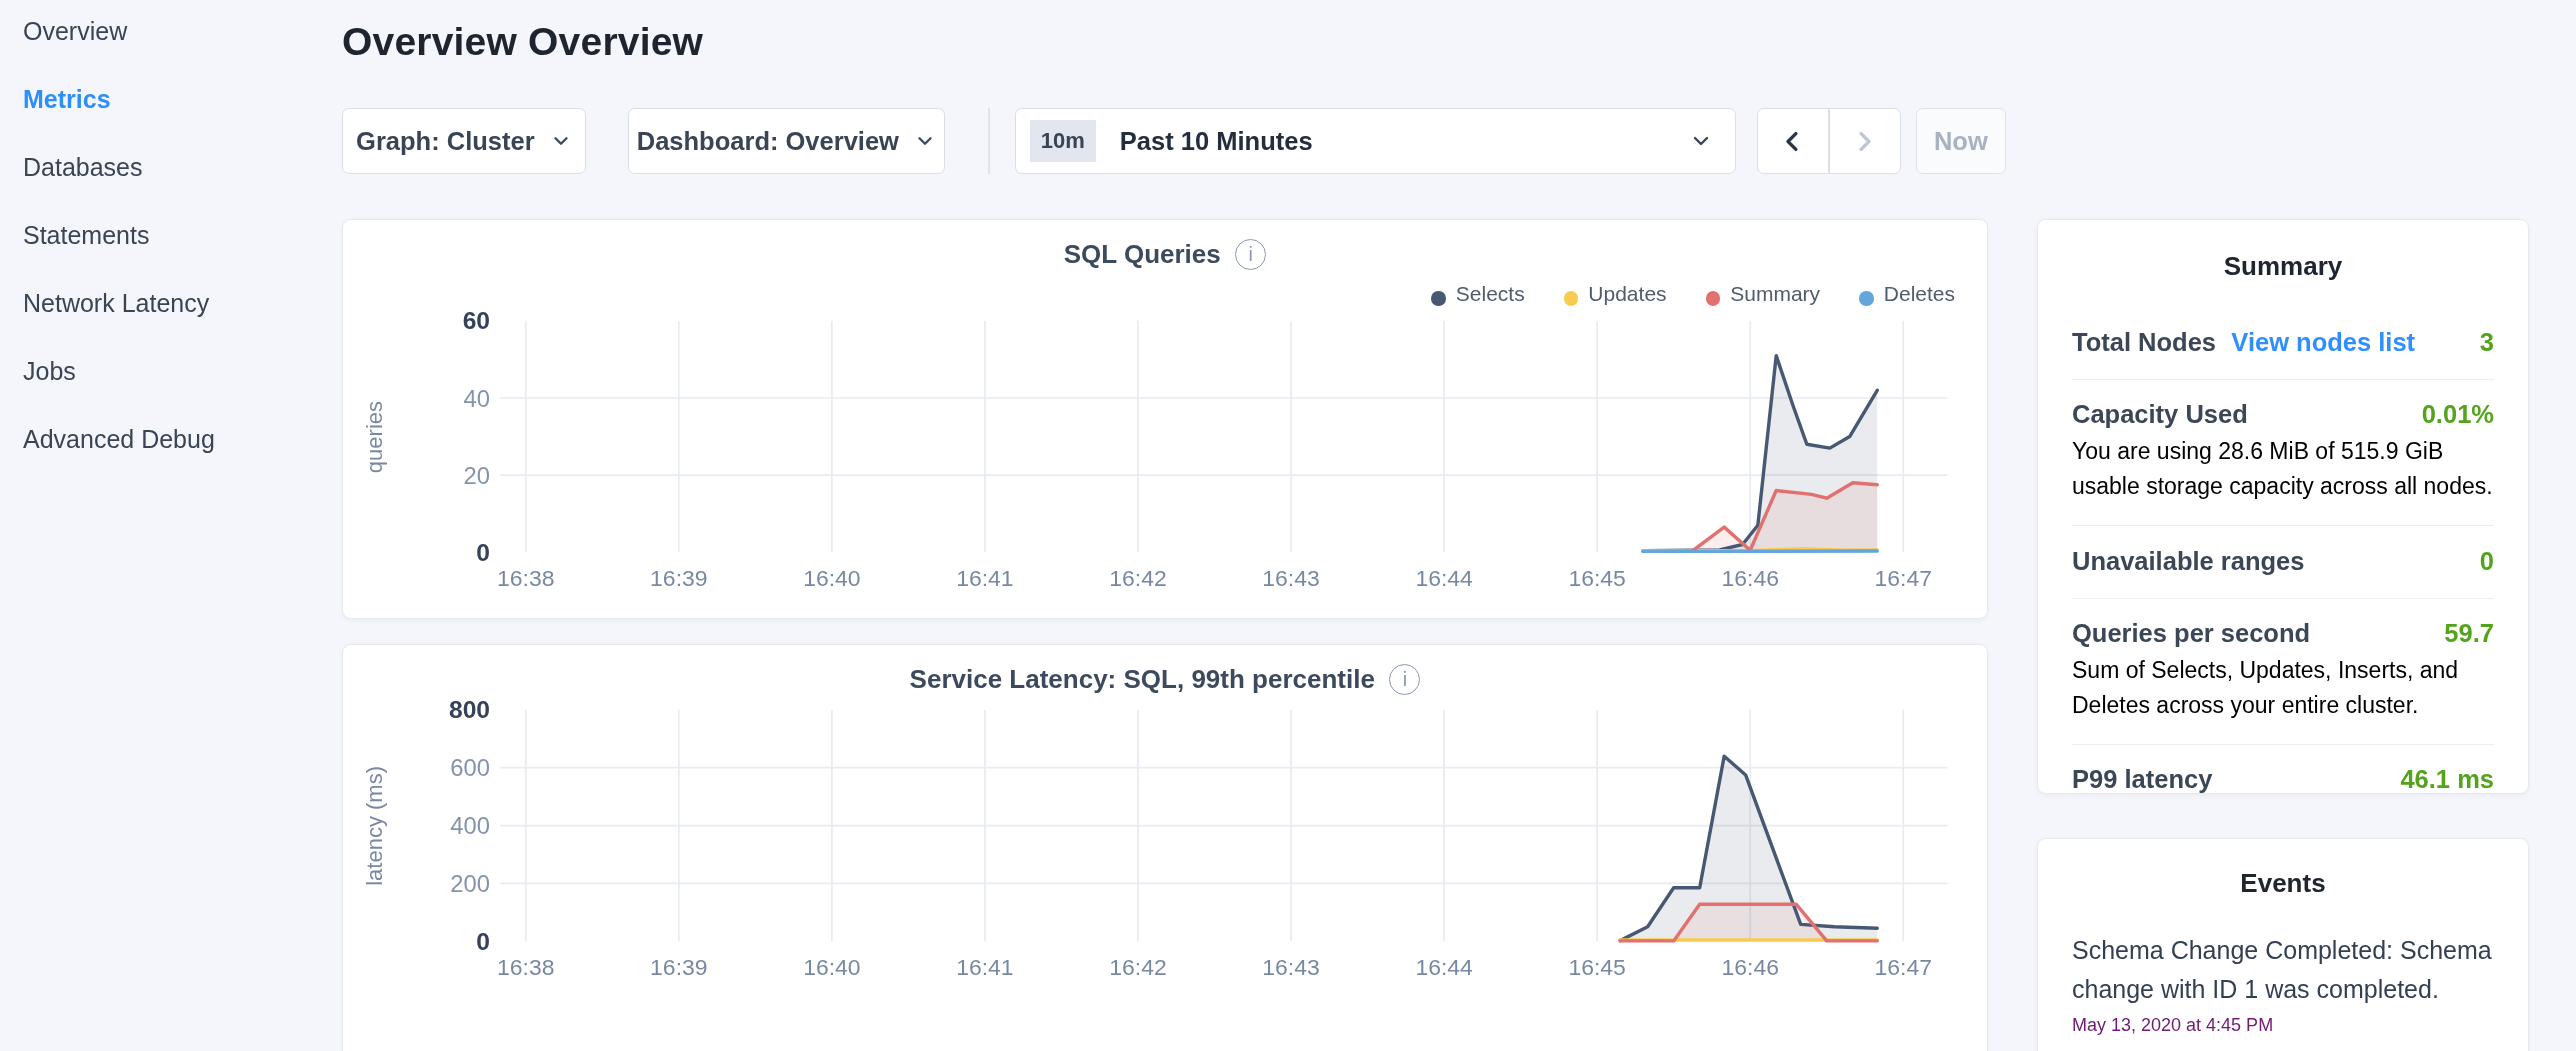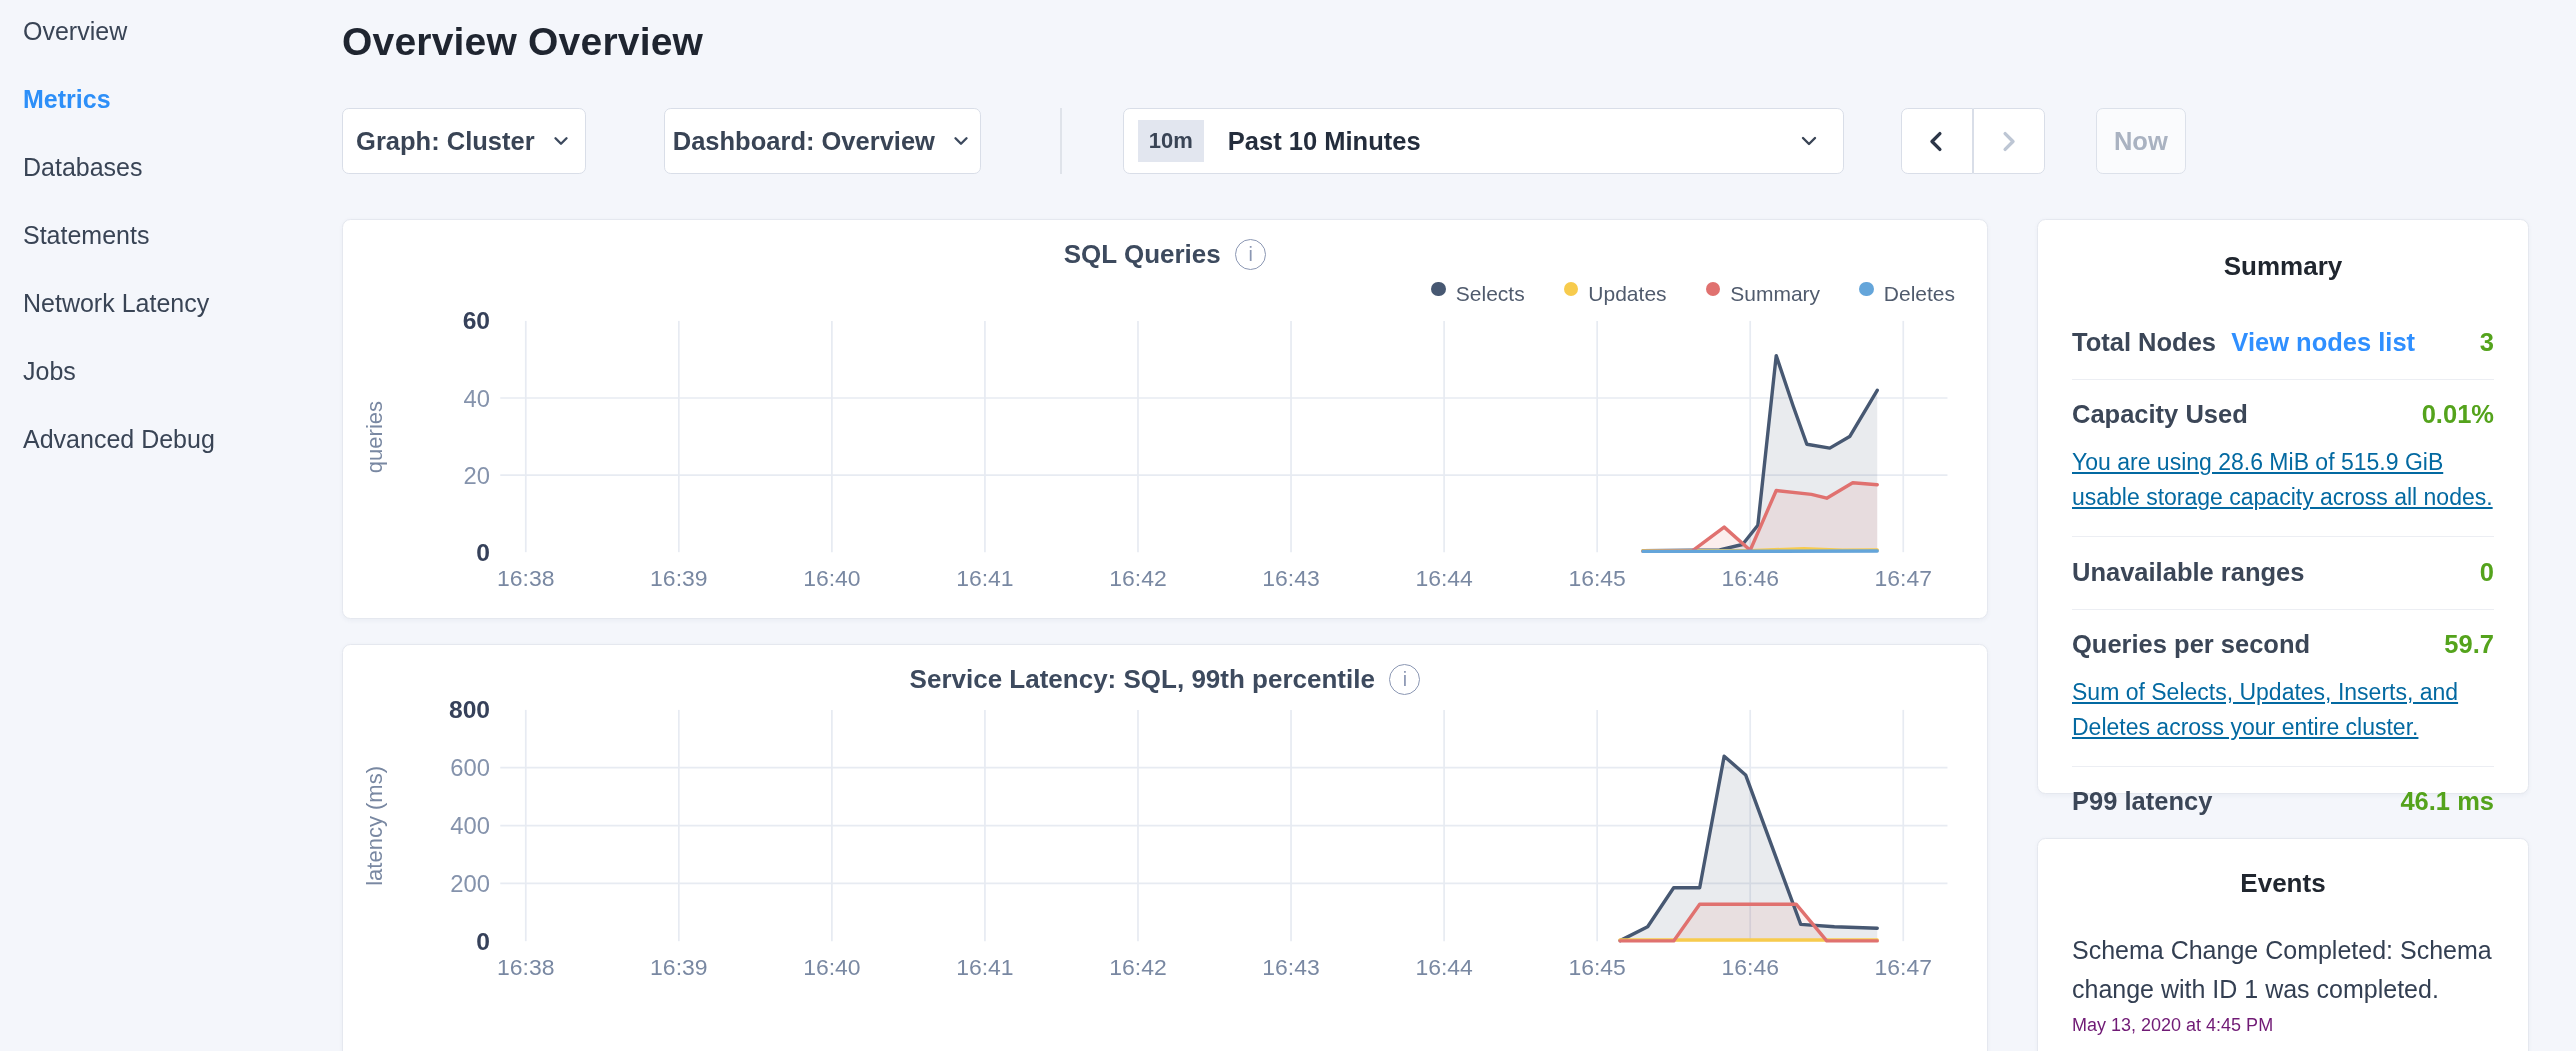--- a/index.html
+++ b/index.html
@@ -14,21 +14,21 @@
   
   .sidebar { position: absolute; left: 0; top: 0; width: 323px; padding: 18.7px 0 0 23px; }
   .nav-item {
     display: block; font-size: 25px; line-height: 25px; color: #394455;
     margin-bottom: 43px; cursor: pointer; text-decoration: none;
   }
   .nav-item.active { color: #2d8ff8; font-weight: 700; }
   
   .main { position: absolute; left: 342px; top: 0; width: 1646px; }
   .page-title { position: absolute; top: 20.4px; left: 0; font-size: 39px; font-weight: 600; color: #1f2530; letter-spacing: 0.2px; }
-  .controls { position: absolute; top: 108px; left: 0; display: flex; align-items: flex-start; gap: 36px; }
+  .controls { position: absolute; top: 108px; left: 0; display: flex; align-items: flex-start; }
   .ctl-btn {
     height: 66px; background: #fff; border: 1.7px solid #d9dee8; border-radius: 6.8px;
     display: flex; align-items: center; justify-content: center; gap: 15.3px;
     font-size: 25.5px; font-weight: 700; color: #394455; cursor: pointer;
   }
   .btn-graph { width: 244px; }
   .btn-dash { width: 317px; margin-left: 42px; }
   .vdivider { width: 1.7px; height: 66px; background: #dfe3ea; margin-left: 43px; }
   .time-select {
     margin-left: 25.5px; width: 721px; height: 66px; background: #fff;
@@ -62,39 +62,39 @@
   .chart-card2 { position: absolute; top: 644px; left: 0; width: 1646px; height: 442px; padding-top: 18.7px; }
   .chart-title-row { display: flex; align-items: center; justify-content: center; gap: 14.5px; }
   .chart-title { font-size: 26px; font-weight: 700; color: #3d4a5e; }
   .info-icon {
     width: 31px; height: 31px; border: 1.7px solid #8property;
     border: 1.7px solid #8b97b3; border-radius: 50%;
     display: flex; align-items: center; justify-content: center;
     font-size: 19.6px; color: #8b97b3; font-weight: 400; cursor: pointer;
   }
   .legend-row { margin-top: 12px; display: flex; justify-content: flex-end; gap: 39px; padding-right: 32px; }
-  .legend-item { display: flex; align-items: flex-start; gap: 10.2px; font-size: 21px; color: #50холод; color: #505b6d; cursor: pointer; }
+  .legend-item { display: flex; align-items: flex-end; gap: 10.2px; font-size: 21px; color: #50холод; color: #505b6d; cursor: pointer; }
   .legend-dot { width: 14.5px; height: 14.5px; border-radius: 50%; }
   .chart-body { display: flex; margin-top: 3.4px; padding-left: 8.5px; }
   .ylabel-col { width: 46px; display: flex; align-items: center; justify-content: center; height: 255px; }
   .ylabel {
     writing-mode: vertical-rl; transform: rotate(180deg);
     font-size: 22px; color: #7988a2;
   }
   
   .summary-card { position: absolute; top: 219px; left: 2037px; width: 492px; height: 575px; padding: 31px 34px 0 34px; }
   .panel-heading { text-align: center; font-size: 26px; font-weight: 700; color: #20262f; }
   .summary-rows { margin-top: 25.5px; }
   .sum-row { padding: 20.4px 0 22px 0; }
   .sum-row + .sum-row { border-top: 1.7px solid #eceef3; }
   .sum-row-top { display: flex; align-items: baseline; }
   .sum-label { font-size: 25.5px; font-weight: 700; color: #3b4657; }
   .sum-link { margin-left: 15.3px; font-size: 25.5px; font-weight: 700; color: #2f8fff; cursor: pointer; text-decoration: none; }
   .sum-value { margin-left: auto; font-size: 25.5px; font-weight: 700; color: #54a31c; text-align: right; }
-  .sum-desc { margin-top: 16px; font-size: 23px; line-height: 1.5; color: #0369a1; text-decoration: underline; }
+  .sum-desc { margin-top: 5px; font-size: 23px; line-height: 1.5; color: #000000; }
   .events-card { position: absolute; top: 838px; left: 2037px; width: 492px; height: 272px; padding: 29px 34px 0 34px; }
   .event-msg { margin-top: 32px; font-size: 25px; line-height: 1.55; color: #333f52; }
   .event-time { margin-top: 6px; font-size: 18px; color: #701a75; }
   svg.plot { display: block; }
 </style>
 </head>
 <body>
 
 <div class="sidebar">
   <a class="nav-item">Overview</a>

